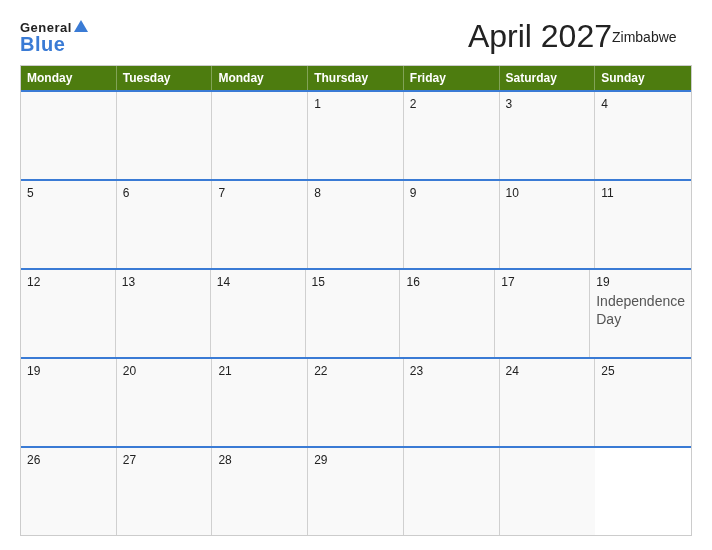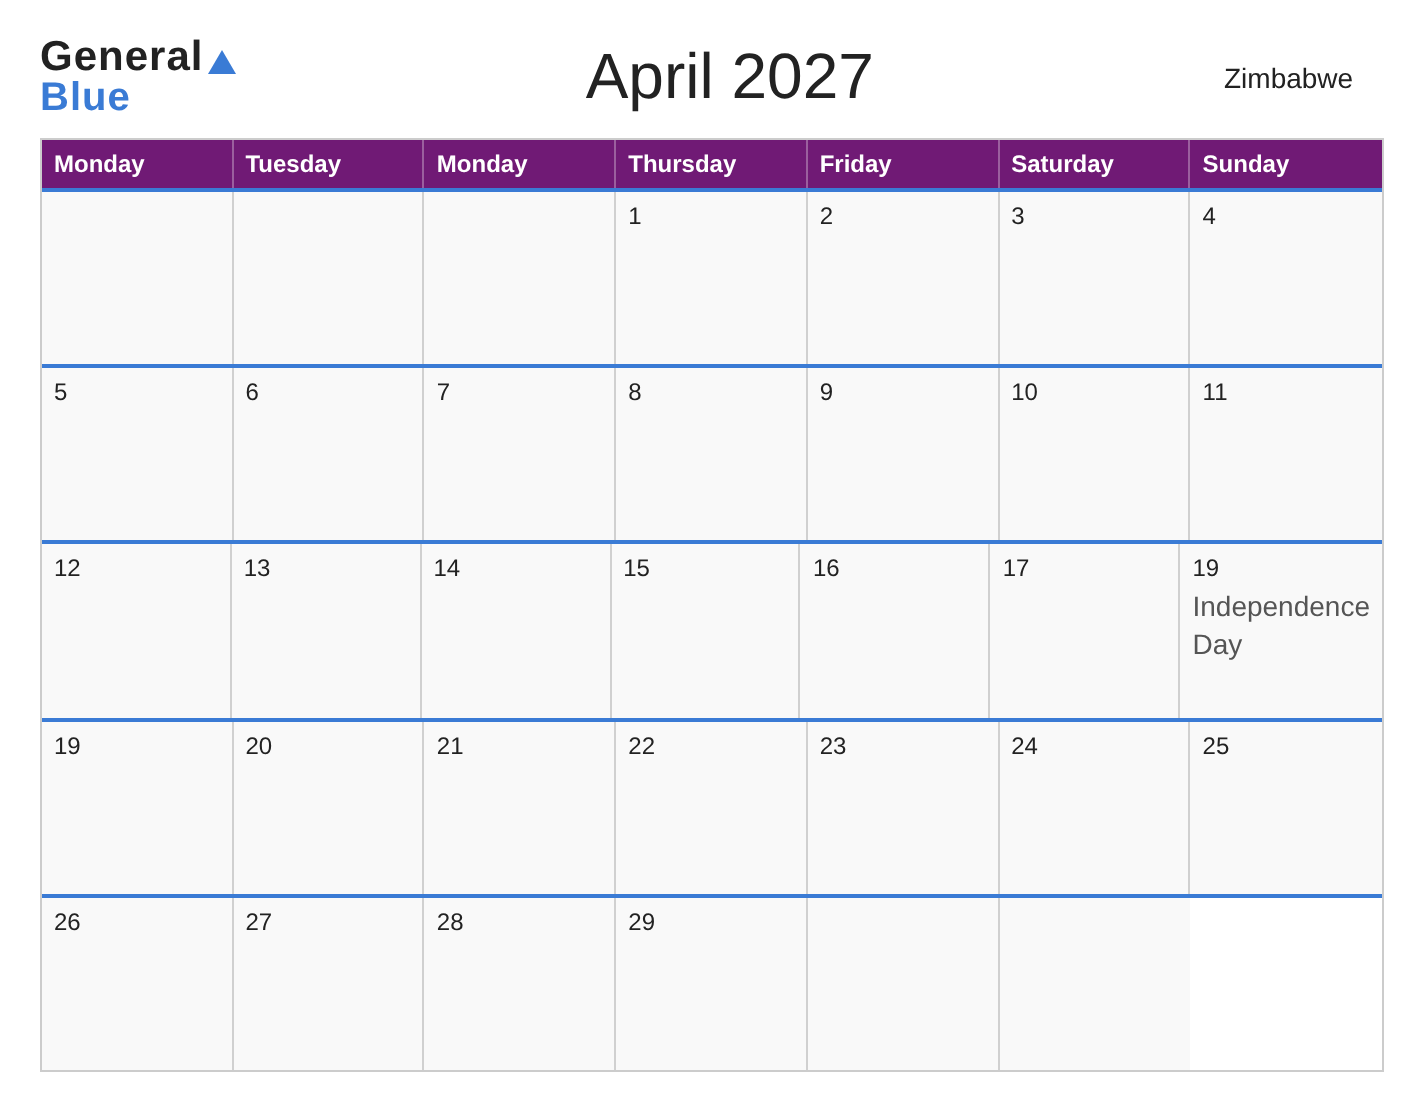--- a/index.html
+++ b/index.html
@@ -24,21 +24,21 @@
       align-items: center;
       justify-content: space-between;
       margin-bottom: 10px;
     }
     .logo {
       display: flex;
       flex-direction: column;
       line-height: 1;
     }
     .logo-general {
-      font-size: 21px;
+      font-size: 13px;
       font-weight: bold;
       color: #222;
       letter-spacing: 0.5px;
     }
     .logo-blue {
       font-size: 20px;
       font-weight: bold;
       color: #3a7bd5;
       letter-spacing: 0.5px;
     }
@@ -50,39 +50,39 @@
       border-right: 7px solid transparent;
       border-bottom: 12px solid #3a7bd5;
       margin-left: 2px;
       vertical-align: middle;
       margin-bottom: 2px;
     }
     .month-title {
       font-size: 32px;
       font-weight: normal;
       color: #222;
-      text-align: center;
+      text-align: right;
       flex: 1;
     }
     .country {
       font-size: 14px;
       color: #222;
       min-width: 80px;
     }
     
     .calendar {
       flex: 1;
       display: flex;
       flex-direction: column;
       border: 1px solid #ccc;
     }
     .cal-header {
       display: grid;
       grid-template-columns: repeat(7, 1fr);
-      background: #701a75;
+      background: #4d7c0f;
     }
     .cal-header-cell {
       color: #fff;
       font-size: 12px;
       font-weight: bold;
       padding: 5px 6px;
       text-align: left;
       border-right: 1px solid rgba(255,255,255,0.3);
     }
     .cal-header-cell:last-child {

